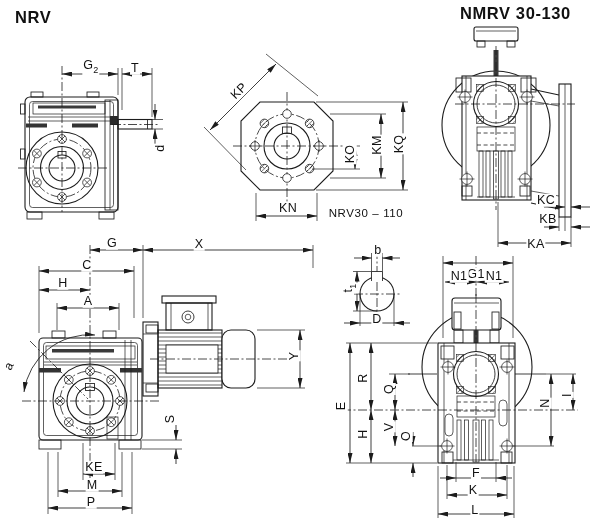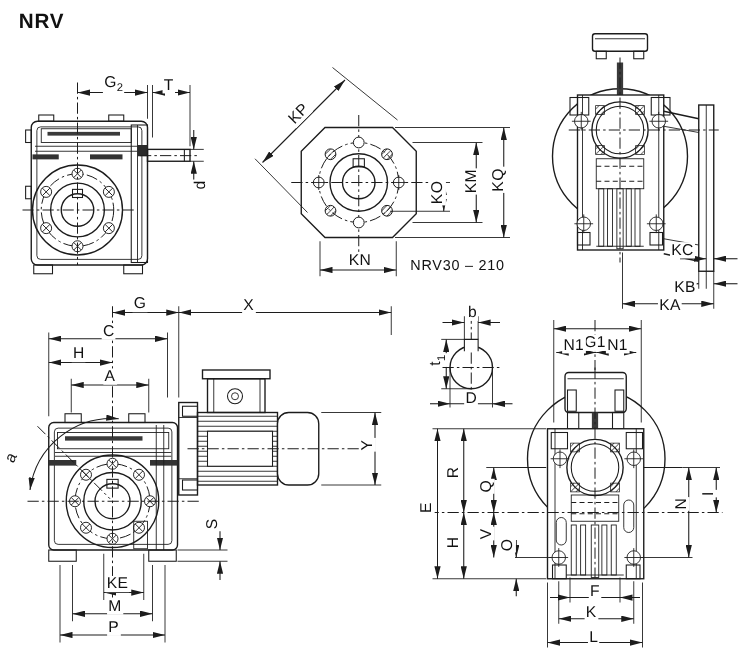--- a/index.html
+++ b/index.html
@@ -322,34 +322,35 @@
     <path class="t" d="M456,462 V482 M496,462 V482 M447,465 V499 M507,465 V499 M438,466 V518 M514,466 V518"></path>
     <line class="m" x1="456" y1="478" x2="496" y2="478"></line>
     <line class="m" x1="440" y1="478" x2="456" y2="478" marker-end="url(#arr)"></line>
     <line class="m" x1="512" y1="478" x2="496" y2="478" marker-end="url(#arr)"></line>
     <line class="m" x1="447" y1="495" x2="507" y2="495" marker-start="url(#arr)" marker-end="url(#arr)"></line>
     <line class="m" x1="438" y1="514" x2="514" y2="514" marker-start="url(#arr)" marker-end="url(#arr)"></line>
   </g>
 </svg>
 
   <span class="lbl title" style="left:14px;top:9px">NRV</span>
+  <span class="lbl title" style="left:459px;top:5px">NMRV 30-130</span>
 
   <span class="lbl" style="left:91px;top:67px"><span>G</span><sub>2</sub></span>
   <span class="lbl" style="left:135px;top:68px">T</span>
   <span class="lbl v" style="left:160px;top:148px">d</span>
 
   <span class="lbl d45" style="left:239px;top:91px">KP</span>
   <span class="lbl v" style="left:350px;top:154px">KO</span>
   <span class="lbl v" style="left:377px;top:145px">KM</span>
   <span class="lbl v" style="left:399px;top:144px">KQ</span>
   <span class="lbl" style="left:288px;top:208px">KN</span>
-  <span class="lbl cap" style="left:366px;top:214px">NRV30 – 210</span>
+  <span class="lbl cap" style="left:366px;top:214px">NRV30 – 110</span>
 
   <span class="lbl" style="left:546px;top:200px">KC</span>
-  <span class="lbl" style="left:548px;top:230px">KB</span>
+  <span class="lbl" style="left:548px;top:219px">KB</span>
   <span class="lbl" style="left:536px;top:244px">KA</span>
 
   <span class="lbl" style="left:112px;top:243px">G</span>
   <span class="lbl" style="left:199px;top:244px">X</span>
   <span class="lbl" style="left:87px;top:265px">C</span>
   <span class="lbl" style="left:63px;top:283px">H</span>
   <span class="lbl" style="left:88px;top:301px">A</span>
   <span class="lbl d63" style="left:9px;top:366px">a</span>
   <span class="lbl v" style="left:294px;top:356px">Y</span>
   <span class="lbl v" style="left:170px;top:419px">S</span>

